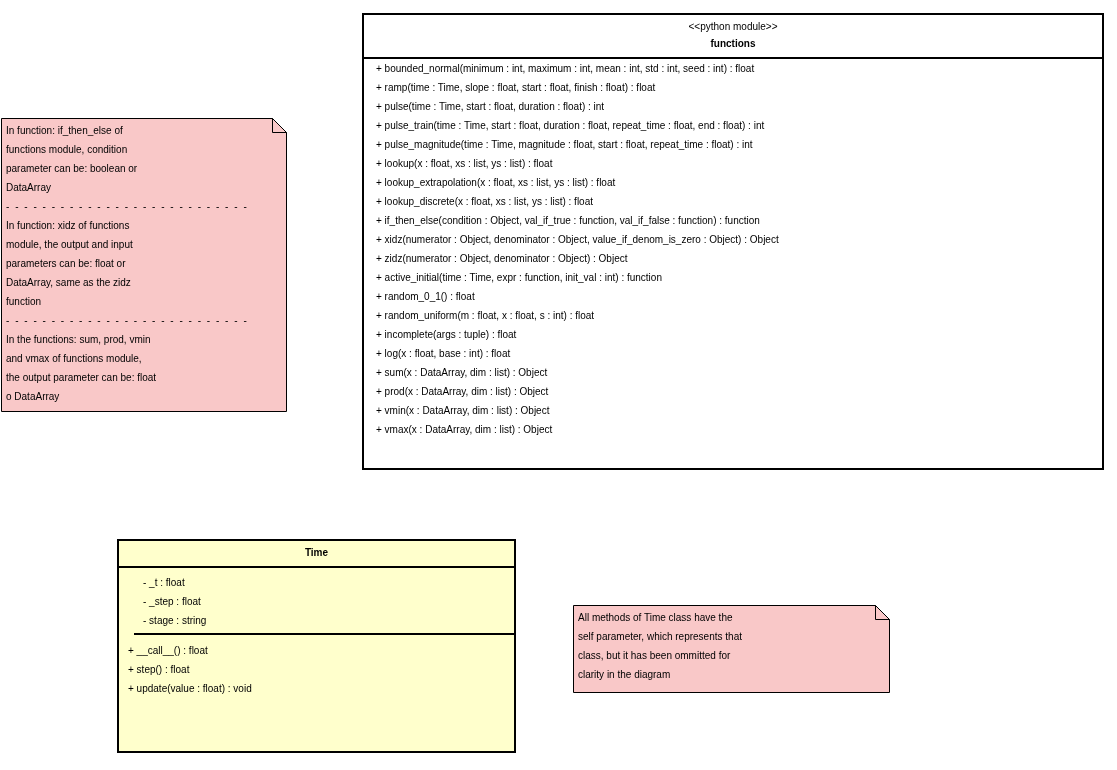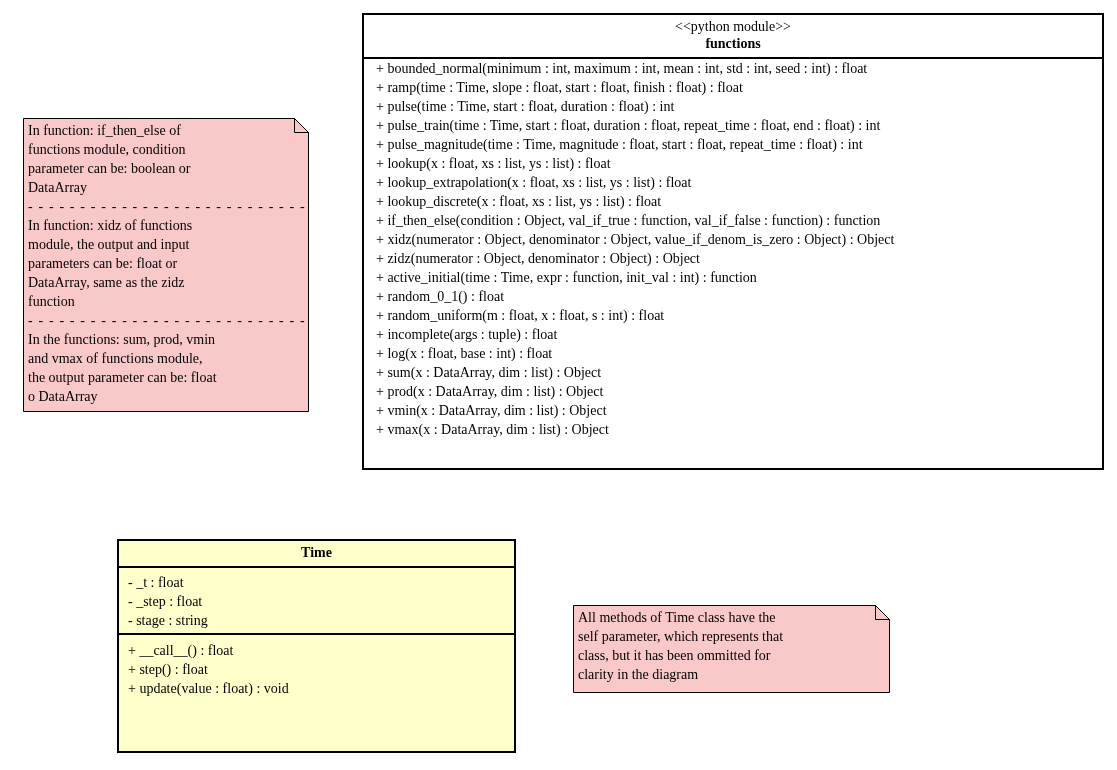--- a/index.html
+++ b/index.html
@@ -1,33 +1,33 @@
 <!DOCTYPE html>
 <html><head>
 <meta charset="utf-8">
 <style>
   html,body{margin:0;padding:0;background:#ffffff;}
   .page{
     position:relative;width:1117px;height:770px;background:#ffffff;
-    font-family:Liberation Serif, serif;font-size:14px;color:#000;
+    font-family:Liberation Sans, sans-serif;font-size:10px;color:#000;
     overflow:hidden;
   }
   .class-box{position:absolute;box-sizing:border-box;border:2px solid #000;}
   .functions-box{left:362px;top:13px;width:742px;height:457px;background:#ffffff;}
   .time-box{left:117px;top:539px;width:399px;height:214px;background:#ffffcc;}
   .class-header{border-bottom:2px solid #000;text-align:center;padding:3px 2px 4px;}
   .stereotype{line-height:17px;}
   .class-title{font-weight:bold;line-height:18px;}
   .member-list{box-sizing:border-box;}
   .functions-box .member-list{padding:0 4px 0 12px;}
   .member-row{line-height:19px;white-space:nowrap;}
-  .time-box .attr-list{padding:5px 4px 3px 9px;border-bottom:2px solid #000;}
+  .time-box .attr-list{padding:5px 4px 3px 9px;border-bottom:2px solid #000;margin-left:15px;}
   .time-box .method-list{padding:6px 4px 0 9px;}
   .note{position:absolute;}
-  .note-left{left:23px;top:118px;width:286px;height:294px;}
+  .note-left{left:1px;top:118px;width:286px;height:294px;}
   .note-right{left:573px;top:605px;width:317px;height:68px;}
   .note svg{position:absolute;left:0;top:0;display:block;}
   .note-text{position:absolute;left:5px;top:3px;right:3px;}
   .note-line{line-height:19px;white-space:nowrap;}
   .note-line.sep{letter-spacing:5.8px;overflow:hidden;}
 </style>
 </head>
 <body>
 
 <div class="page">

